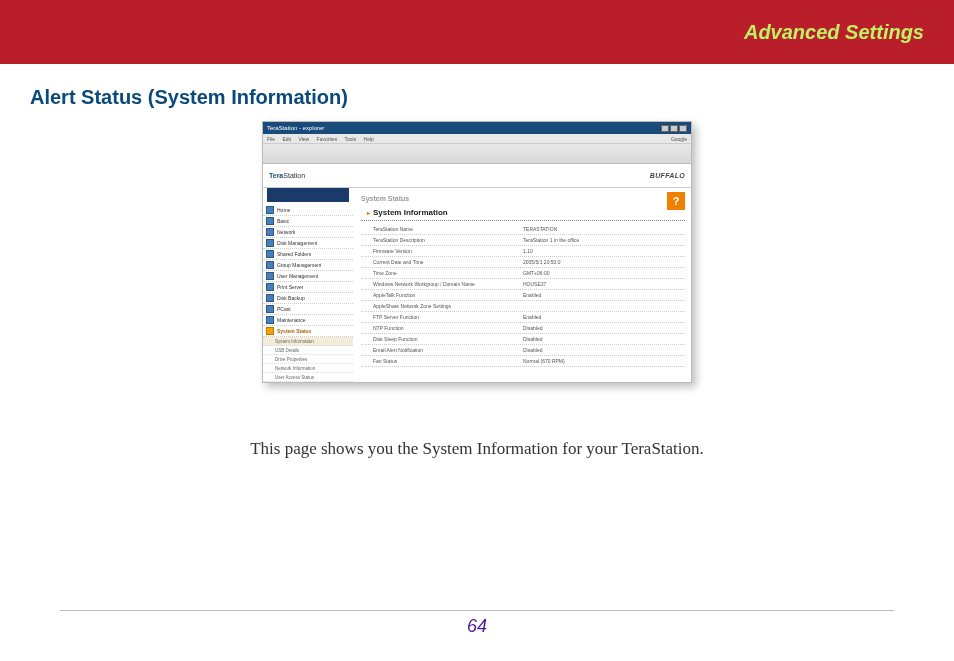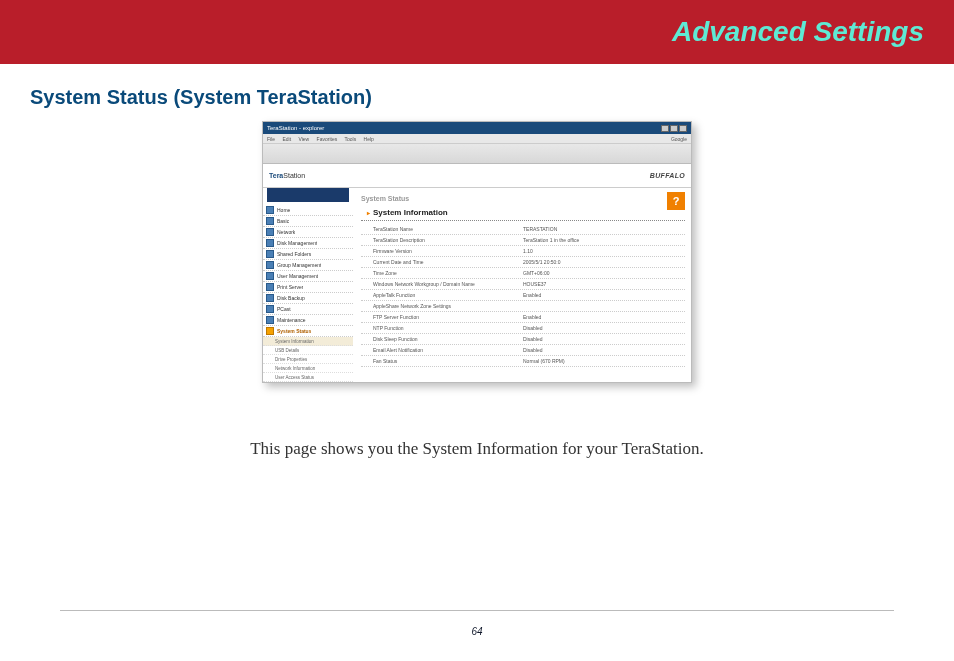--- a/index.html
+++ b/index.html
@@ -1,18 +1,18 @@
 <!DOCTYPE html>
 <html><head>
 <meta charset="utf-8">
 <style>
   * { box-sizing: border-box; margin: 0; padding: 0; }
   body { width: 954px; height: 661px; font-family: Arial, sans-serif; background: #fff; position: relative; }
   .red-bar { height: 64px; background: #b91e2a; padding-right: 30px; display: flex; justify-content: flex-end; align-items: center; }
-  .red-bar .title { font-style: italic; font-weight: bold; color: #5eead4; font-size: 28px; font-family: "Century Gothic", sans-serif; }
+  .red-bar .title { font-style: italic; font-weight: bold; color: #bef264; font-size: 20px; font-family: "Century Gothic", sans-serif; }
   .section-title { color: #0a4a7a; font-weight: bold; font-size: 20px; margin: 22px 0 12px 30px; font-family: "Century Gothic", Arial, sans-serif; }
   .shot-wrap { display: flex; justify-content: center; }
   .shot { width: 430px; border: 1px solid #bbb; box-shadow: 4px 4px 8px rgba(0,0,0,.25); background: #e8e8e8; }
   .win-title { height: 12px; background: #1a4a7a; color: #fff; font-size: 6px; padding: 2px 4px; display: flex; justify-content: space-between; align-items: center; }
   .win-title .btns { display: flex; gap: 1px; }
   .win-title .btns span { width: 8px; height: 7px; background: #ccc; display: inline-block; border: .5px solid #666; }
   .menubar { height: 10px; background: #e8e8e8; font-size: 5px; color: #555; display: flex; align-items: center; padding: 0 4px; justify-content: space-between; border-bottom: 1px solid #ccc; }
   .menubar .left span { margin-right: 6px; }
   .menubar .go { font-size: 5px; }
   .toolbar-strip { height: 20px; background: linear-gradient(#e8e8e8,#d8d8d8); border-bottom: 1px solid #bbb; }
@@ -35,30 +35,30 @@
   .content-col { flex: 1; background: #fff; padding: 4px 6px 10px 8px; position: relative; }
   .help-sq { position: absolute; top: 4px; right: 6px; width: 18px; height: 18px; background: #f08000; color: #fff; font-size: 11px; display: flex; align-items: center; justify-content: center; font-weight: bold; }
   .crumb { font-size: 7px; color: #9a9a9a; font-weight: bold; margin: 3px 0 6px 0; }
   .panel-title { font-size: 8px; font-weight: bold; color: #222; border-bottom: 1px dotted #888; padding: 0 0 3px 6px; margin-bottom: 3px; }
   .bullet { color: #f08000; margin-right: 3px; font-size: 6px; vertical-align: middle; }
   .info-row { display: flex; border-bottom: 1px dotted #ccc; padding: 2px 0 2px 12px; }
   .info-row .k { width: 150px; font-size: 5px; color: #555; }
   .info-row .v { flex: 1; font-size: 5px; color: #555; }
   .caption { text-align: center; font-family: Georgia, "Times New Roman", serif; font-size: 17px; color: #333; margin-top: 56px; }
   .footer-rule { position: absolute; left: 60px; right: 60px; bottom: 50px; border-top: 1px solid #bbb; }
-  .page-num { position: absolute; bottom: 24px; width: 100%; text-align: center; font-style: italic; color: #0f172a; font-size: 10px; }
+  .page-num { position: absolute; bottom: 24px; width: 100%; text-align: center; font-style: italic; color: #4c1d95; font-size: 18px; }
 </style>
 </head>
 <body>
 
 <div class="red-bar">
   <div class="title">Advanced Settings</div>
 </div>
 
-<div class="section-title">System Status (System TeraStation)</div>
+<div class="section-title">Alert Status (System Information)</div>
 
 <div class="shot-wrap">
   <div class="shot">
     <div class="win-title">
       <span>TeraStation - explorer</span>
       <span class="btns">
         <span></span>
         <span></span>
         <span></span>
       </span>

